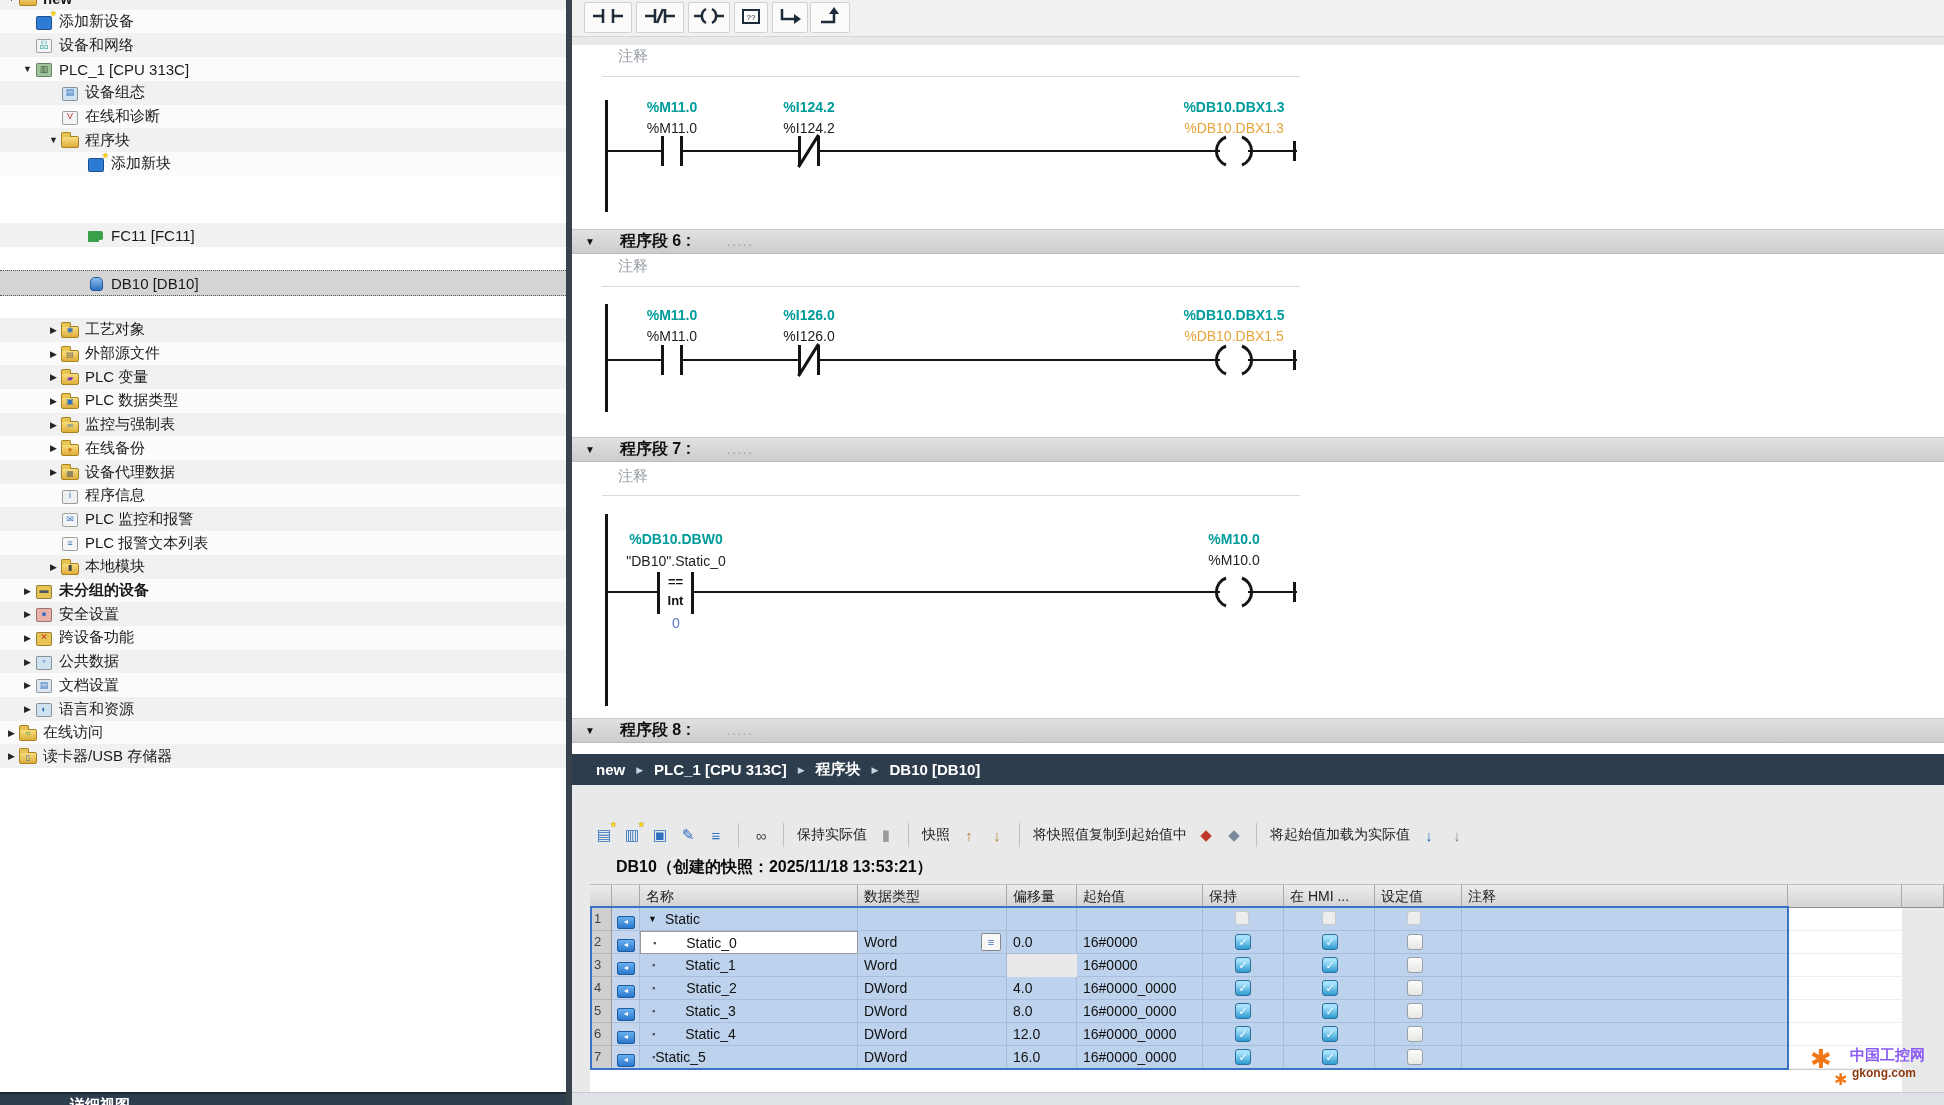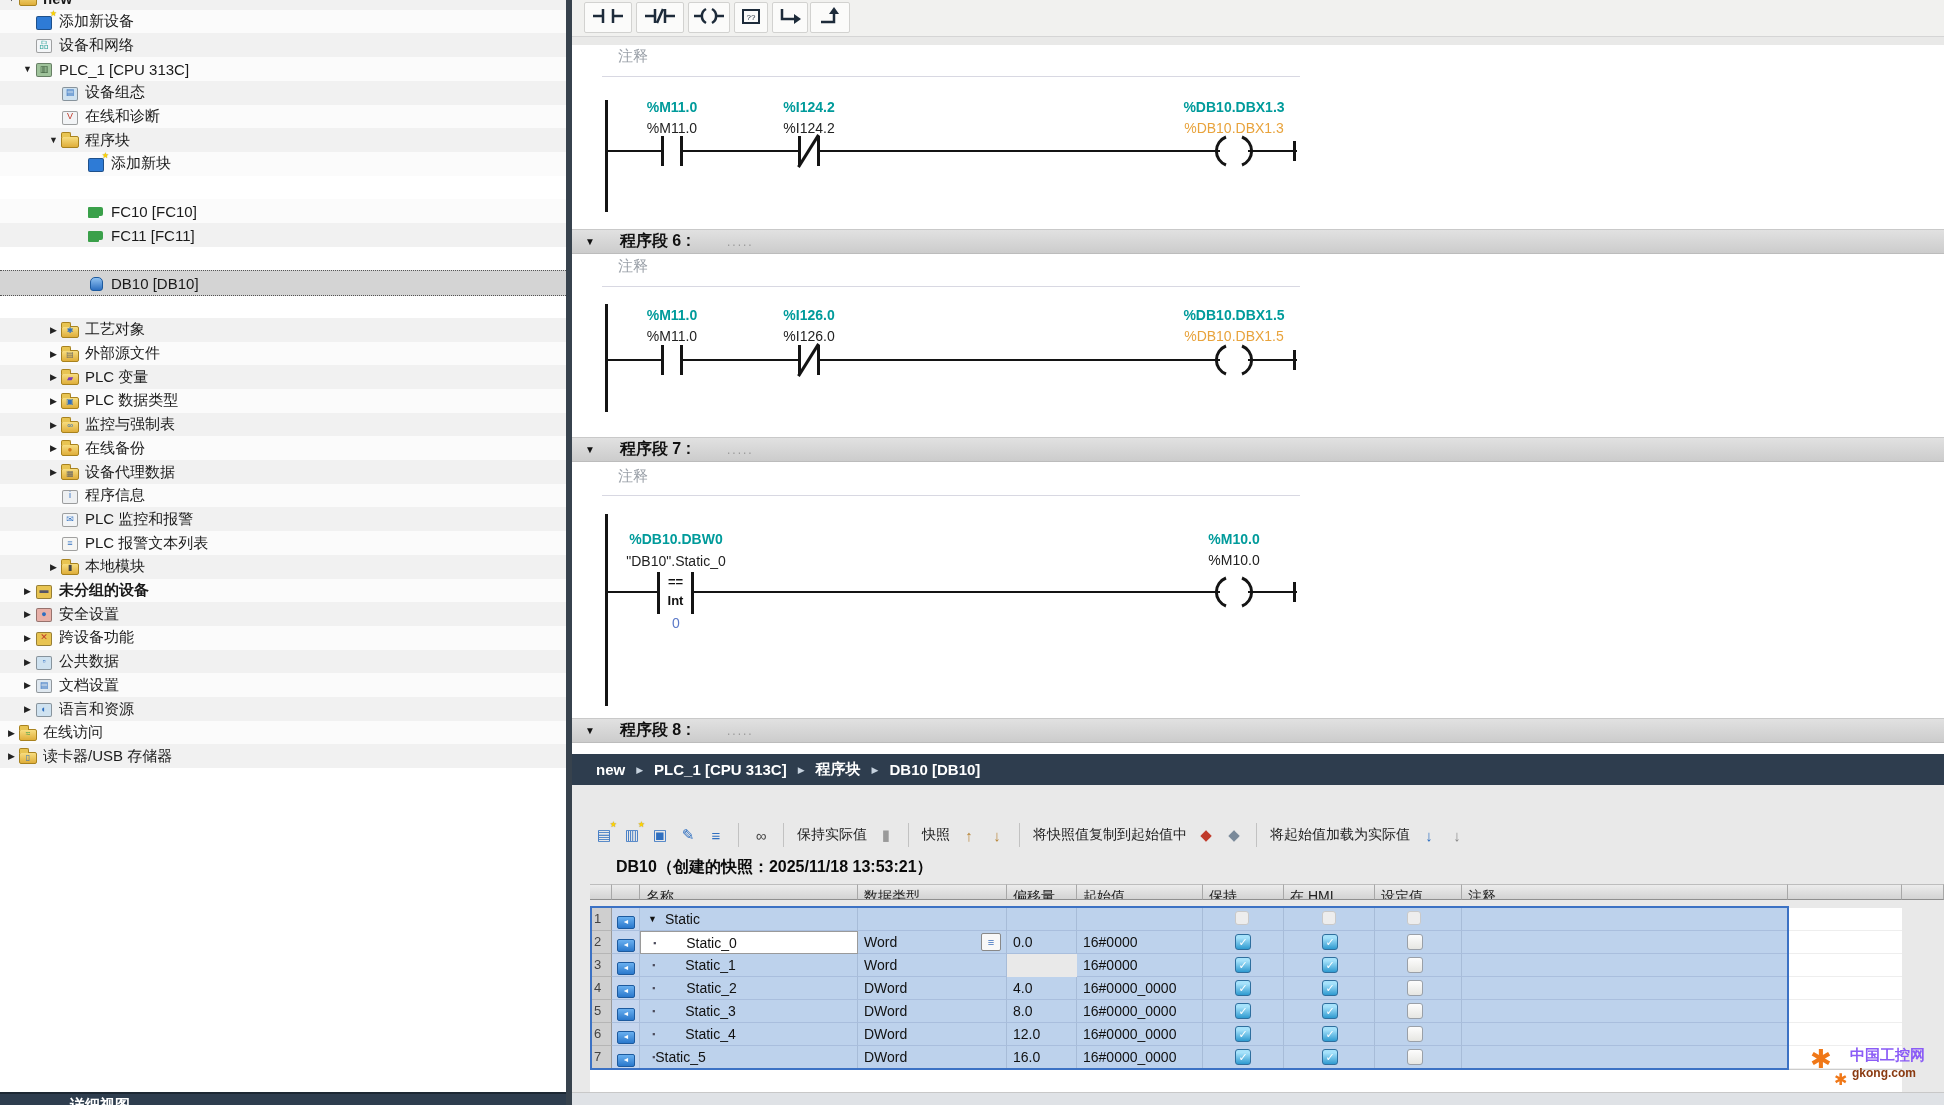--- a/index.html
+++ b/index.html
@@ -56,21 +56,21 @@
          border-bottom:1px solid #1d2833;}
   .crumb-sep{font-size:9px;color:#c6d2de;margin:0 11px;font-weight:normal;}
   #lowerbg{position:absolute;left:572px;top:785px;width:1372px;height:307px;background:#e9e9e9;}
   #dbbar{position:absolute;left:590px;top:818px;width:1340px;height:34px;display:flex;align-items:center;}
   .dbico{width:24px;height:24px;display:flex;align-items:center;justify-content:center;
          font-size:15px;margin:0 2px;position:relative;border-radius:2px;}
   .dbico .star{position:absolute;right:-1px;top:-3px;font-size:8px;color:#ffd400;text-shadow:0 0 1px #875;}
   .dbsep{width:1px;height:24px;background:#c2c2c2;margin:0 8px;}
   .dbtxt{font-size:14px;color:#222;margin:0 5px;white-space:nowrap;text-align:center;}
   #db-title{position:absolute;left:616px;top:857px;font-size:16px;font-weight:bold;color:#0a0a0a;}
-  .th{position:absolute;top:884px;height:16px;box-sizing:border-box;
+  .th{position:absolute;top:884px;height:24px;box-sizing:border-box;
       background:linear-gradient(#ececec,#d3d3d3);border-right:1px solid #a8a8a8;
       border-top:1px solid #bdbdbd;border-bottom:1px solid #8f8f8f;
       font-size:14px;color:#222;line-height:23px;padding-left:6px;overflow:hidden;white-space:nowrap;}
   .td{position:absolute;height:23px;box-sizing:border-box;font-size:14px;color:#111;
       line-height:22px;white-space:nowrap;overflow:hidden;border-bottom:1px solid #a9bedd;
       border-right:1px solid rgba(125,148,180,0.35);}
   .cb{position:absolute;width:16px;height:16px;border-radius:3px;box-sizing:border-box;
       text-align:center;line-height:14px;font-size:11px;color:#fff;font-weight:bold;}
   .cb.checked{border:1px solid #2f6f9e;background:linear-gradient(#a6e2fb 20%,#2e9ad0);}
   .cb.unchecked{border:1px solid #9aa0a8;background:linear-gradient(#fdfdfd,#e6e6e2);}
@@ -153,27 +153,20 @@
         <span>程序块</span>
       </div>
       <div class="trow" style="top: 151.9px; background: rgb(251, 251, 251); padding-left: 72px;">
         <span class="tr-arrow"></span>
         <span class="ti">
           <span class="sh" style="left: 1px; top: 2px; width: 14px; height: 12px; border-radius: 2px; background: rgb(46, 123, 214); border: 1px solid rgba(0, 0, 0, 0.35);"></span>
           <span class="star">★</span>
         </span>
         <span>添加新块</span>
       </div>
-      <div class="trow" style="top: 199.3px; background: rgb(251, 251, 251); padding-left: 72px;">
-        <span class="tr-arrow"></span>
-        <span class="ti">
-          <span class="sh" style="left: 3px; top: 4px; width: 13px; height: 9px; border-radius: 2px; background: rgb(58, 160, 74); box-shadow: rgb(58, 160, 74) -3px -1px 0px -1px, rgb(58, 160, 74) -3px 3px 0px -1px;"></span>
-        </span>
-        <span>FC10 [FC10]</span>
-      </div>
       <div class="trow" style="top: 223px; background: rgb(241, 241, 241); padding-left: 72px;">
         <span class="tr-arrow"></span>
         <span class="ti">
           <span class="sh" style="left: 3px; top: 4px; width: 13px; height: 9px; border-radius: 2px; background: rgb(58, 160, 74); box-shadow: rgb(58, 160, 74) -3px -1px 0px -1px, rgb(58, 160, 74) -3px 3px 0px -1px;"></span>
         </span>
         <span>FC11 [FC11]</span>
       </div>
       <div class="trow sel" style="top: 270.4px; padding-left: 72px;">
         <span class="tr-arrow"></span>
         <span class="ti">

